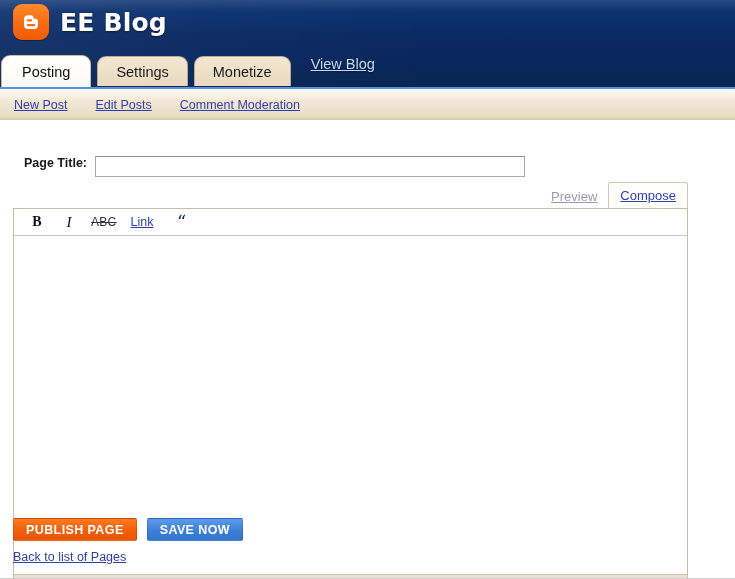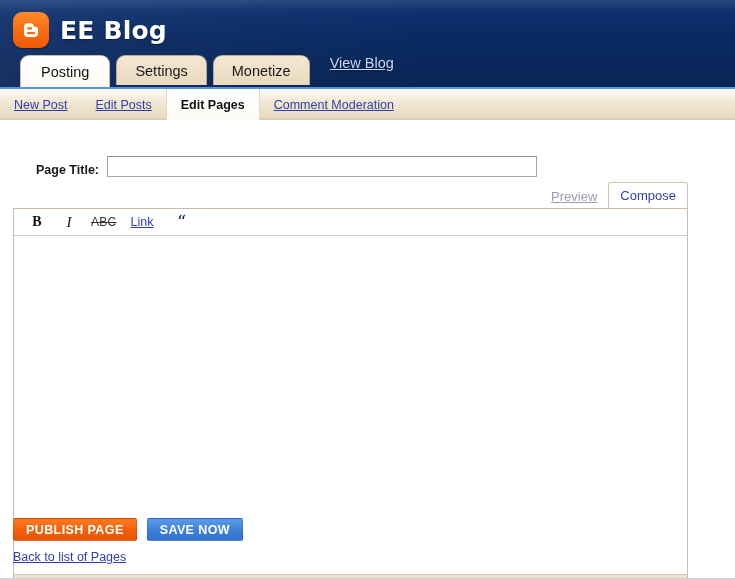--- a/index.html
+++ b/index.html
@@ -25,21 +25,21 @@
     background: #0a2a63;
     background-image:
       linear-gradient(to right, rgba(255,255,255,0.055) 0%, rgba(255,255,255,0.02) 28%, rgba(255,255,255,0.0) 60%),
       linear-gradient(to bottom, #0f3474 0%, #0a2a63 40%, #082555 100%);
   }
   .header-sheen {
     position: absolute; left: 0; top: 0; width: 735px; height: 12px;
     background: linear-gradient(to bottom, rgba(255,255,255,0.10), rgba(255,255,255,0));
   }
   .brand {
-    position: absolute; left: 13px; top: 12px;
+    position: absolute; left: 13px; top: 4px;
     display: flex; align-items: center; gap: 11px;
   }
   .logo {
     width: 36px; height: 36px; border-radius: 9px;
     background: linear-gradient(to bottom, #ff8a2a 0%, #f96a10 55%, #ee5c06 100%);
     box-shadow: 0 1px 1px rgba(0,0,0,0.35);
     display: flex; align-items: center; justify-content: center;
   }
   .logo svg { display: block; }
   .brand-title {
@@ -47,22 +47,22 @@
     font-family: "DejaVu Sans", sans-serif;
     font-size: 25px; font-weight: bold;
     letter-spacing: 0.2px;
     text-shadow: 0 1px 2px rgba(0,0,0,0.45);
   }
 
   
   .tabstrip {
     position: absolute; left: 0; top: 55px;
     width: 735px; height: 32px;
-    display: flex; align-items: flex-start;
-    padding-left: 20px;
+    display: flex; align-items: center;
+    padding-left: 1px;
   }
   .tab {
     height: 30px;
     margin-right: 6px;
     padding: 0 18px;
     display: flex; align-items: center; justify-content: center;
     border-radius: 9px 9px 0 0;
     font-size: 14.5px;
     color: #1a1a1a;
     border: 1px solid #b9ab93;
@@ -122,22 +122,22 @@
   }
 
   
   .content {
     position: absolute; left: 0; top: 120px;
     width: 735px; height: 459px;
     background: #ffffff;
   }
 
   .title-row {
-    position: absolute; left: 12px; top: 36px;
-    display: flex; align-items: flex-end;
+    position: absolute; left: 0; top: 36px;
+    display: flex; align-items: flex-start;
   }
   .title-label {
     width: 95px; text-align: right;
     font-size: 12.5px; font-weight: bold; color: #1a1a1a;
     padding-right: 8px;
   }
   .title-input {
     width: 430px; height: 21px;
     border: 1px solid #a7a7a7;
     border-top-color: #8e8e8e;
@@ -156,21 +156,21 @@
   }
   .modetab {
     height: 24px;
     padding: 0 11px;
     display: flex; align-items: center; justify-content: center;
     font-size: 13px;
     border-radius: 3px 3px 0 0;
     cursor: pointer;
     white-space: nowrap;
   }
-  .modetab.link { color: #2f3fae; }
+  .modetab.link { color: #2f3fae; text-decoration: underline; }
   .modetab.disabled { color: #9a9ab5; text-decoration: underline; cursor: default; }
   .modetab.active {
     color: #1a1a1a; font-weight: bold; text-decoration: none;
     background: linear-gradient(to bottom, #efe4cf 0%, #e3d5ba 100%);
     border: 1px solid #cbbda5; border-bottom: none;
     height: 26px;
   }
   .modetab.boxed {
     background: #ffffff;
     border: 1px solid #cfc6b4; border-bottom: none;
@@ -278,21 +278,20 @@
         <span>Monetize</span>
       </div>
       <div class="viewblog">View Blog</div>
     </div>
   </div>
 
   <div class="subnav-band"></div>
   <div class="subnav">
     <div class="subtab">New Post</div>
     <div class="subtab">Edit Posts</div>
-    <div class="subtab active">Edit Pages</div>
     <div class="subtab">Comment Moderation</div>
   </div>
 
   <div class="content">
 
     <div class="title-row">
       <div class="title-label">Page Title:</div>
       <input class="title-input" type="text" placeholder="" style="">
     </div>
 

